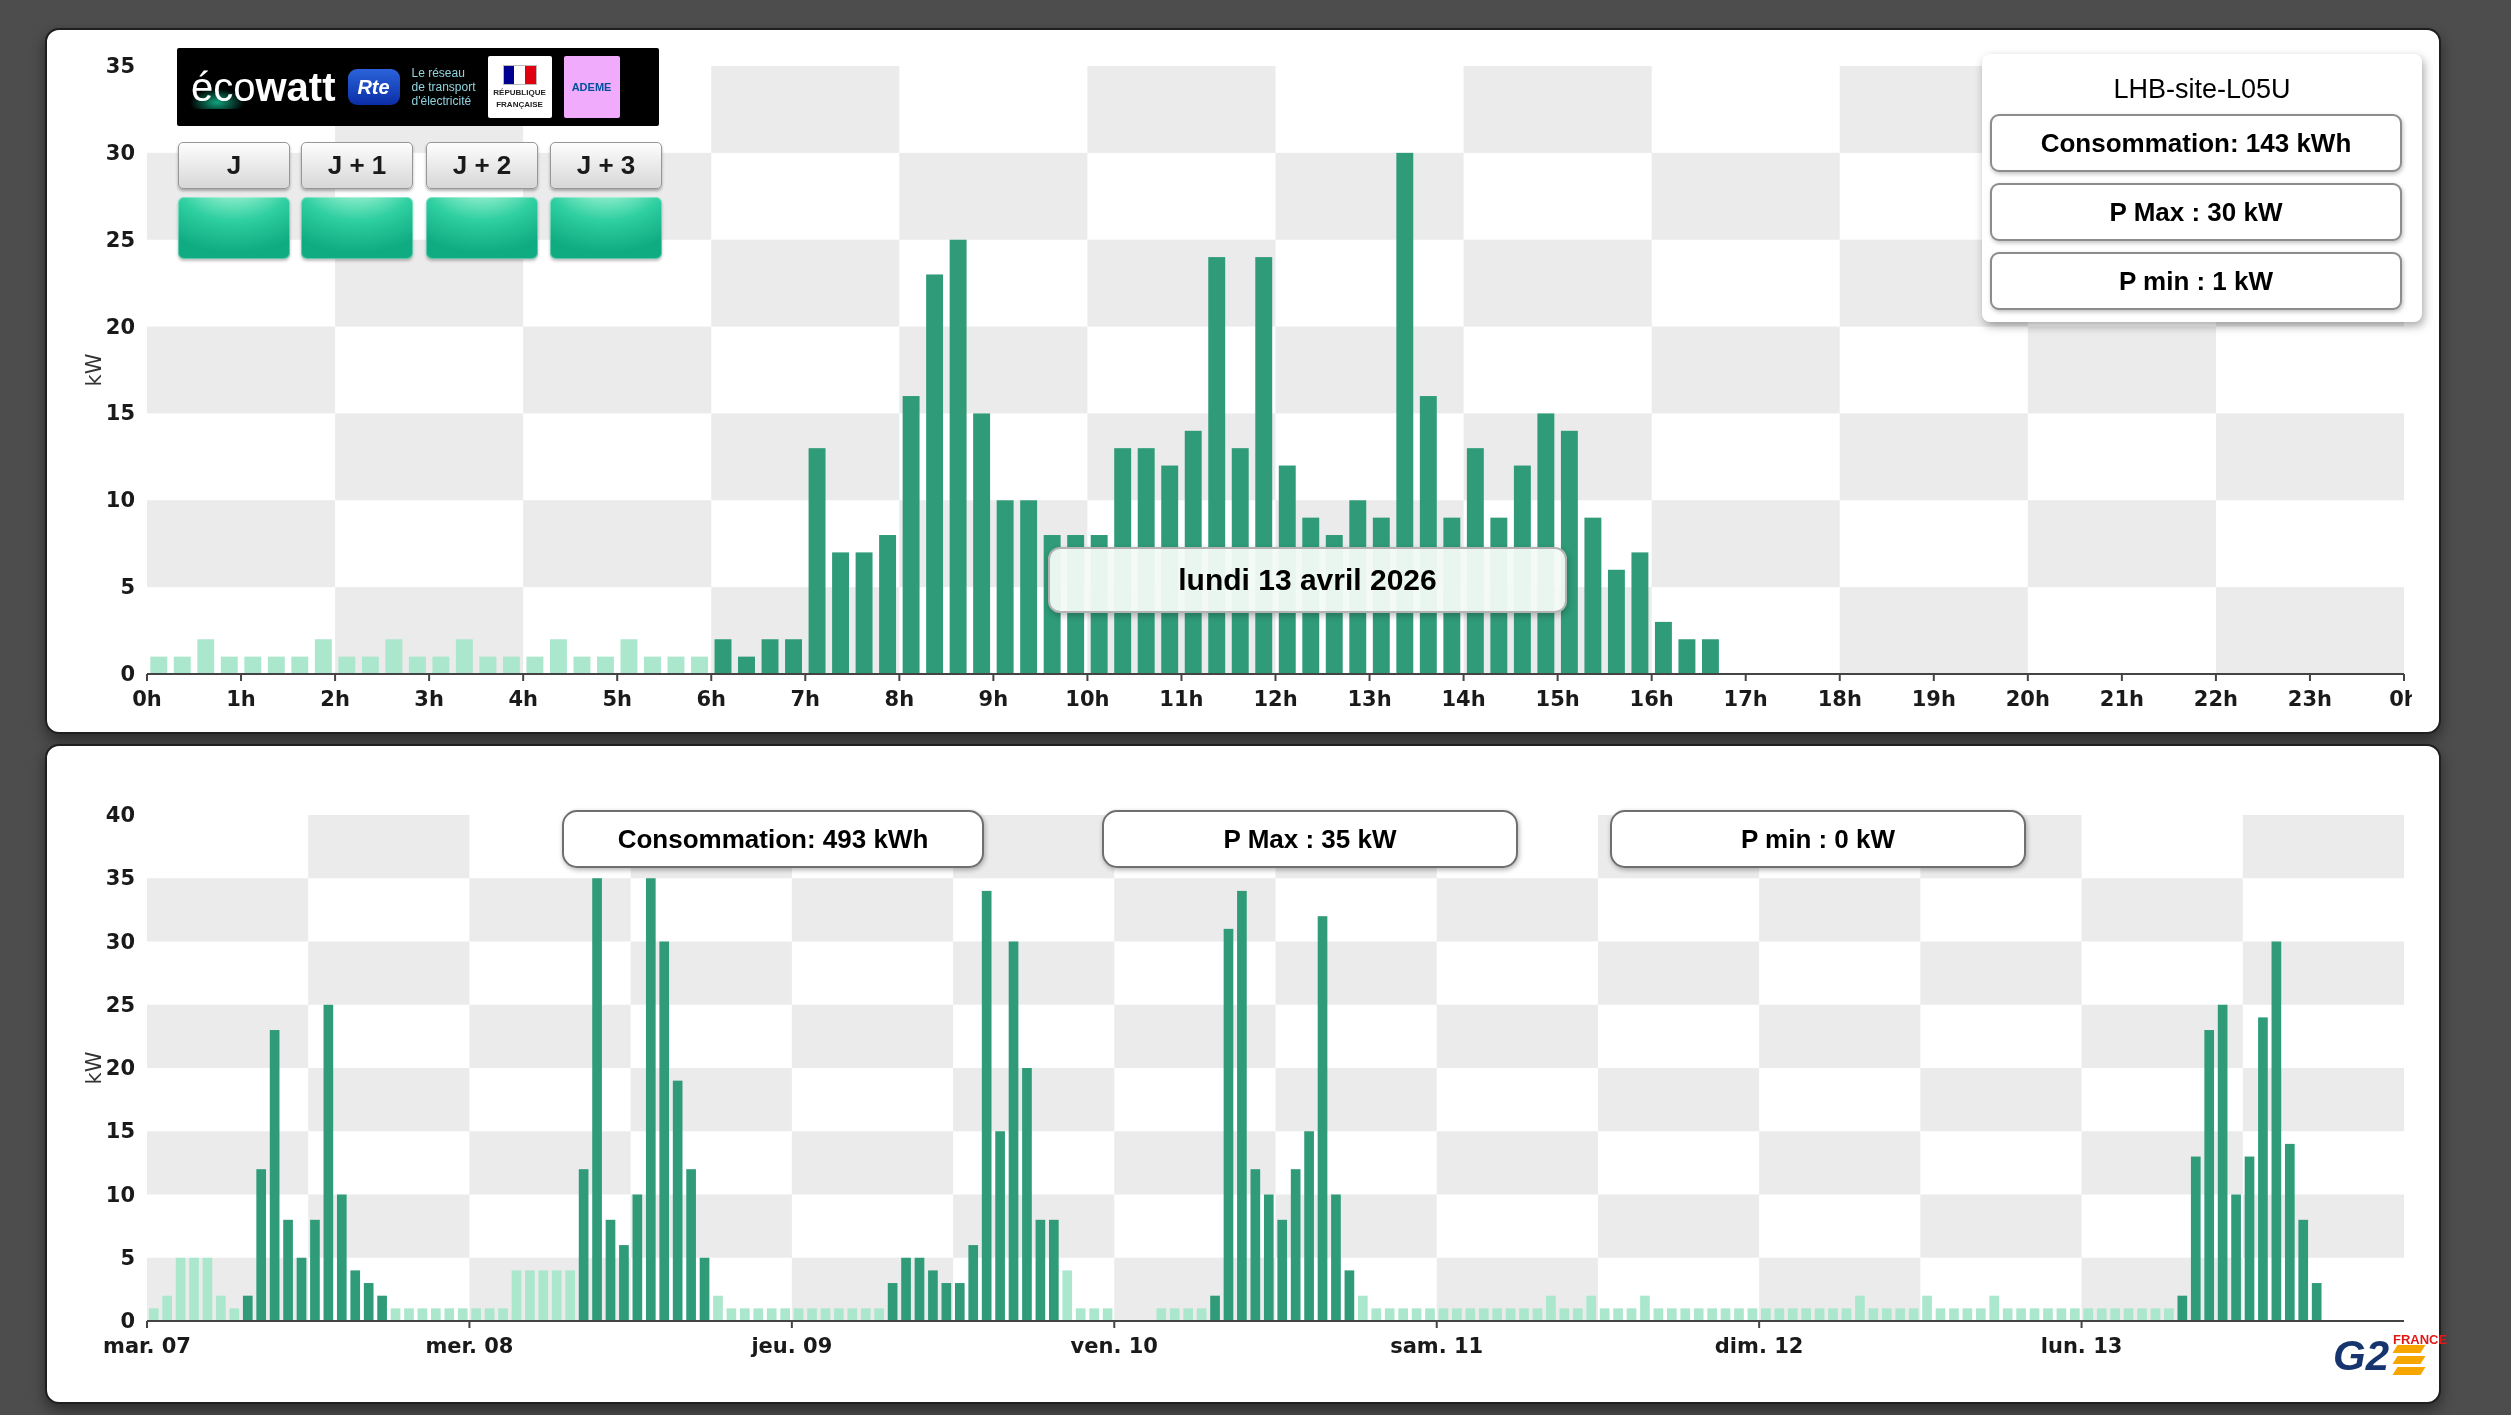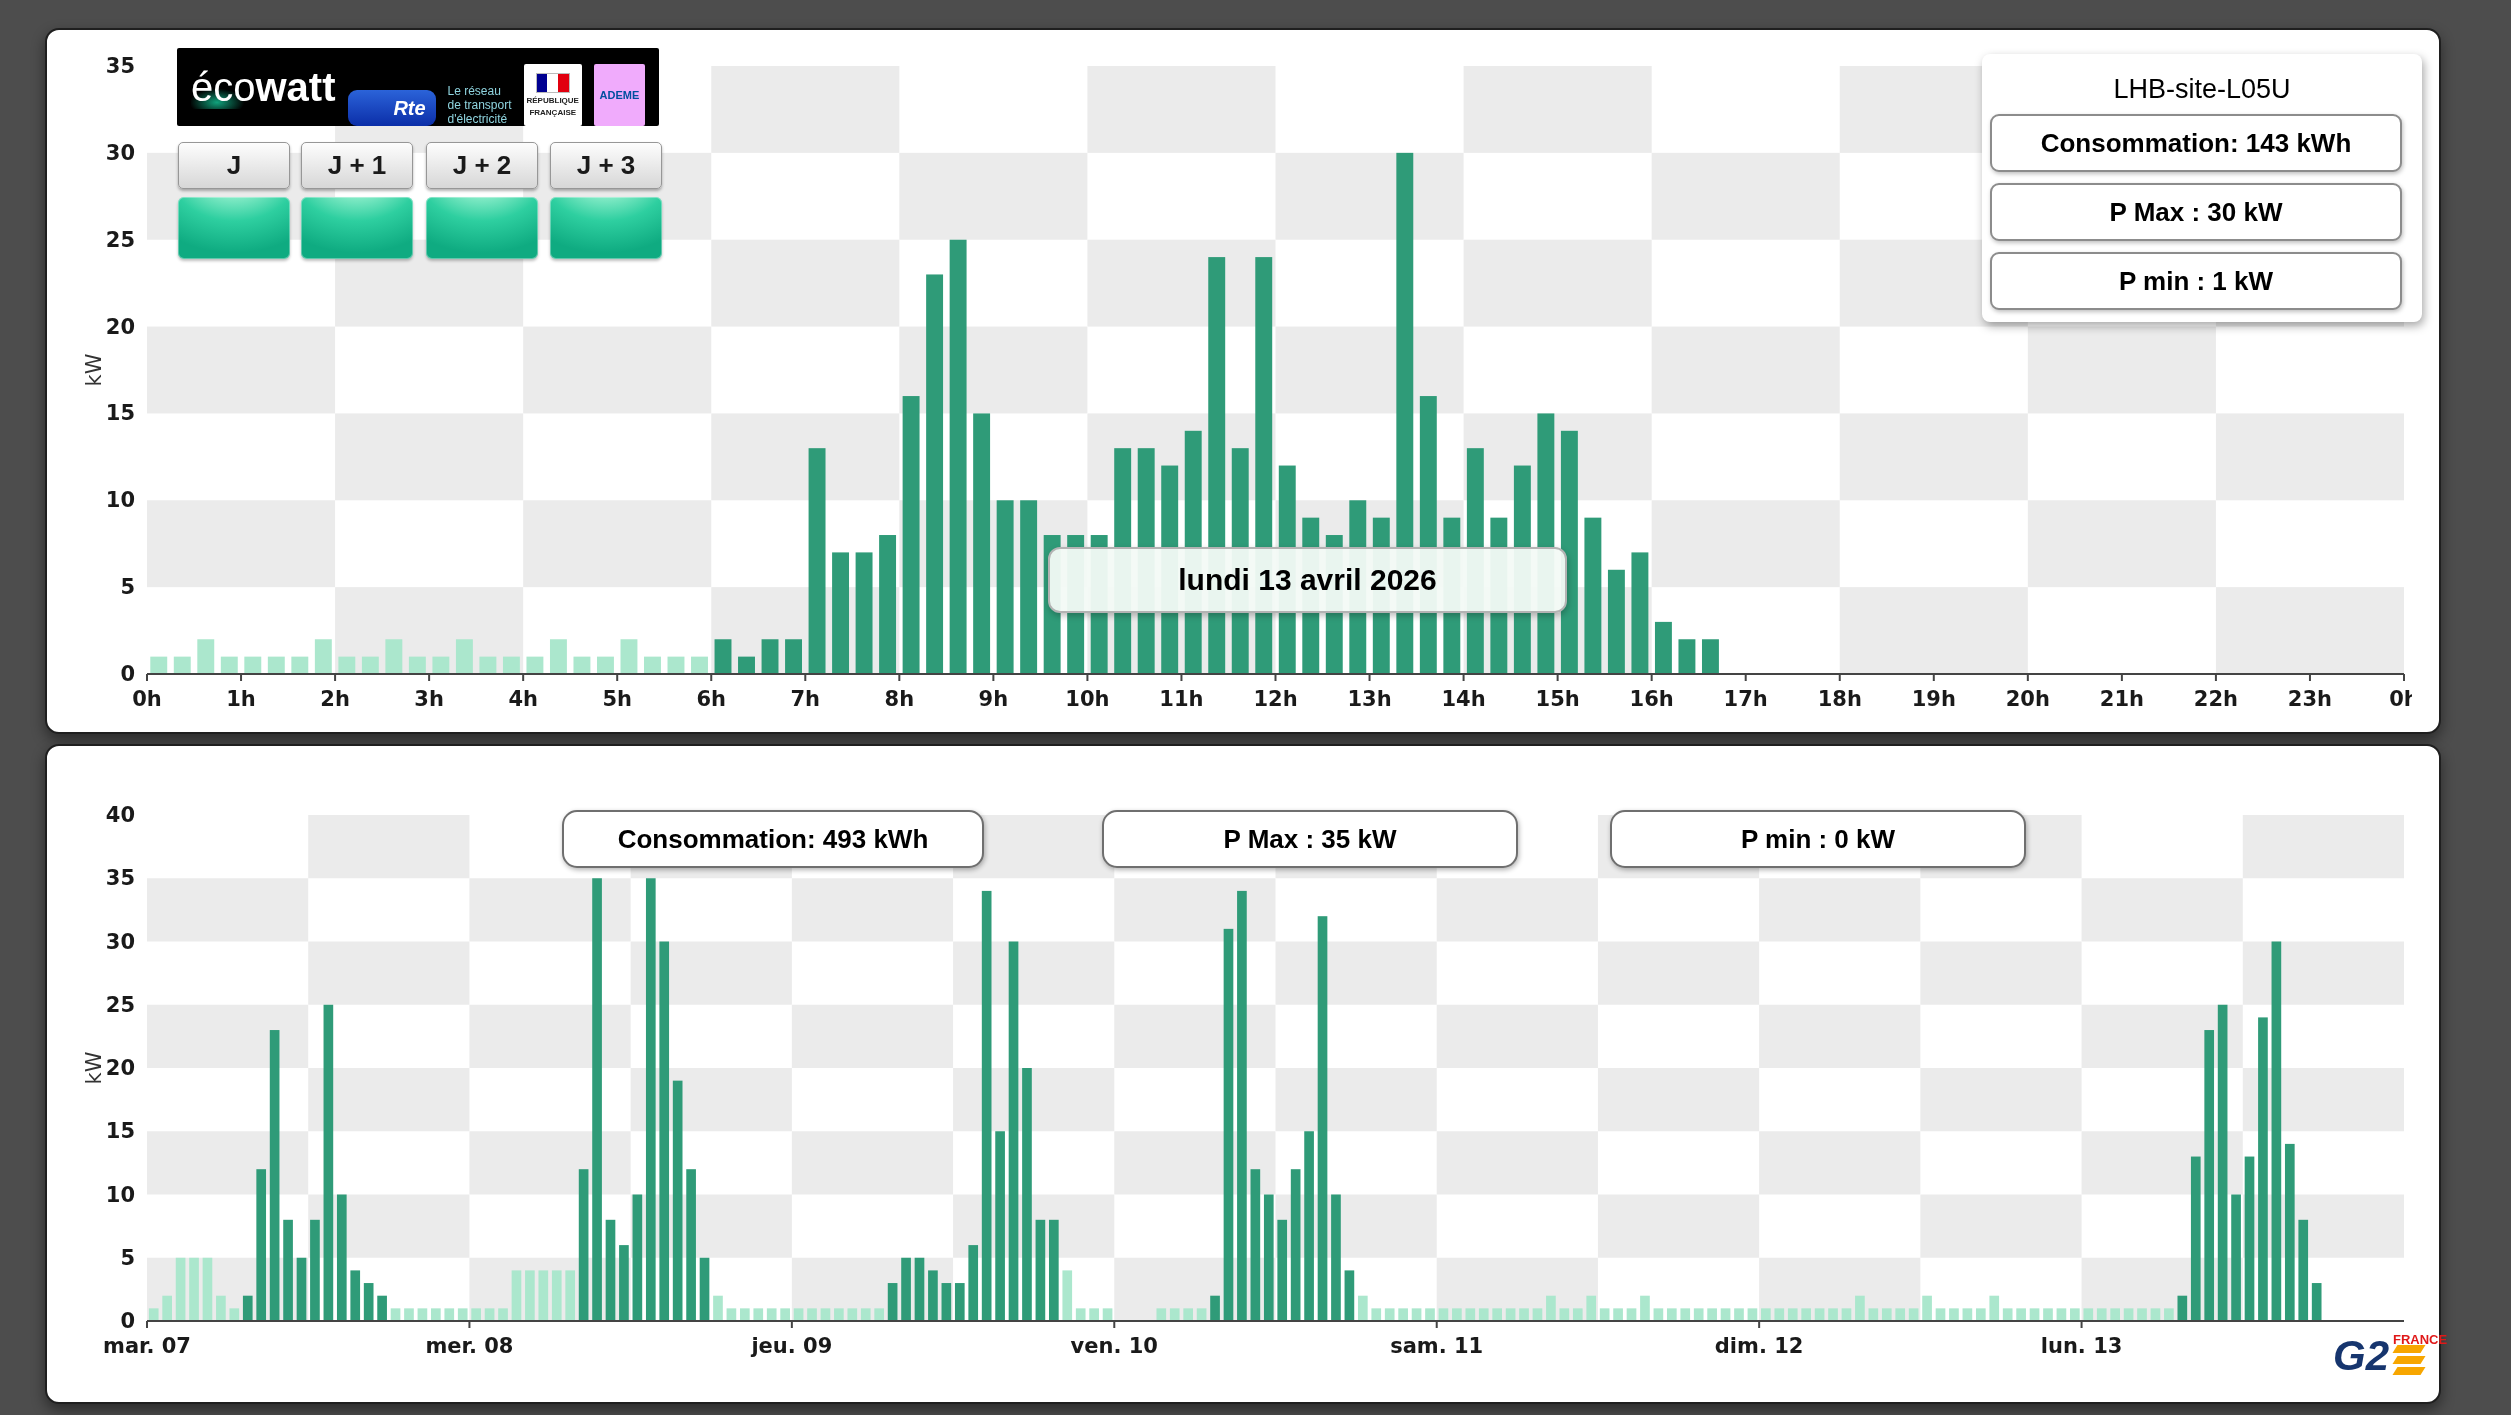--- a/index.html
+++ b/index.html
@@ -16,31 +16,31 @@
   }
   #top-panel{top:28px;height:702px;}
   #bottom-panel{top:744px;height:656px;}
   .chart-svg{position:absolute;display:block;}
   .tick{font:700 21px "DejaVu Sans",sans-serif;fill:#1a1a1a;}
   .axlab{font:400 21px "DejaVu Sans",sans-serif;fill:#333;}
 
   
   .logo-block{
     position:absolute;left:130px;top:18px;width:482px;height:78px;
-    background:#000;border-radius:2px;display:flex;align-items:flex-end;
+    background:#000;border-radius:2px;display:flex;align-items:center;
     gap:12px;padding:0 14px;box-sizing:border-box;z-index:5;
   }
   .brand{white-space:nowrap;color:#fff;font-size:40px;line-height:78px;}
   .brand .light{font-weight:300;background:radial-gradient(60% 45% at 40% 85%, rgba(18,179,137,.9), rgba(18,179,137,0) 70%);}
   .brand .bold{font-weight:800;}
   .rte-badge{
     min-width:52px;height:36px;border-radius:9px;
     background:linear-gradient(#2b63d9,#0b2ea8);
     color:#fff;font:italic 700 20px "Liberation Sans",sans-serif;
-    display:flex;align-items:center;justify-content:center;padding-left:36px;
+    display:flex;align-items:center;justify-content:center;
   }
   .tagline{color:#8fd4df;font-size:12px;line-height:14px;white-space:nowrap;}
   .gov-box{width:64px;height:62px;background:#fff;border-radius:2px;
     display:flex;flex-direction:column;align-items:center;justify-content:center;gap:3px;}
   .flag{display:flex;width:32px;height:18px;border:1px solid #bbb;}
   .flag i{flex:1;}
   .flag .b{background:#000091;} .flag .w{background:#fff;} .flag .r{background:#e1000f;}
   .gov-box span{font-size:8px;font-weight:700;color:#222;line-height:9px;}
   .ademe-box{width:56px;height:62px;background:#f0abfc;border-radius:2px;
     display:flex;align-items:center;justify-content:center;

